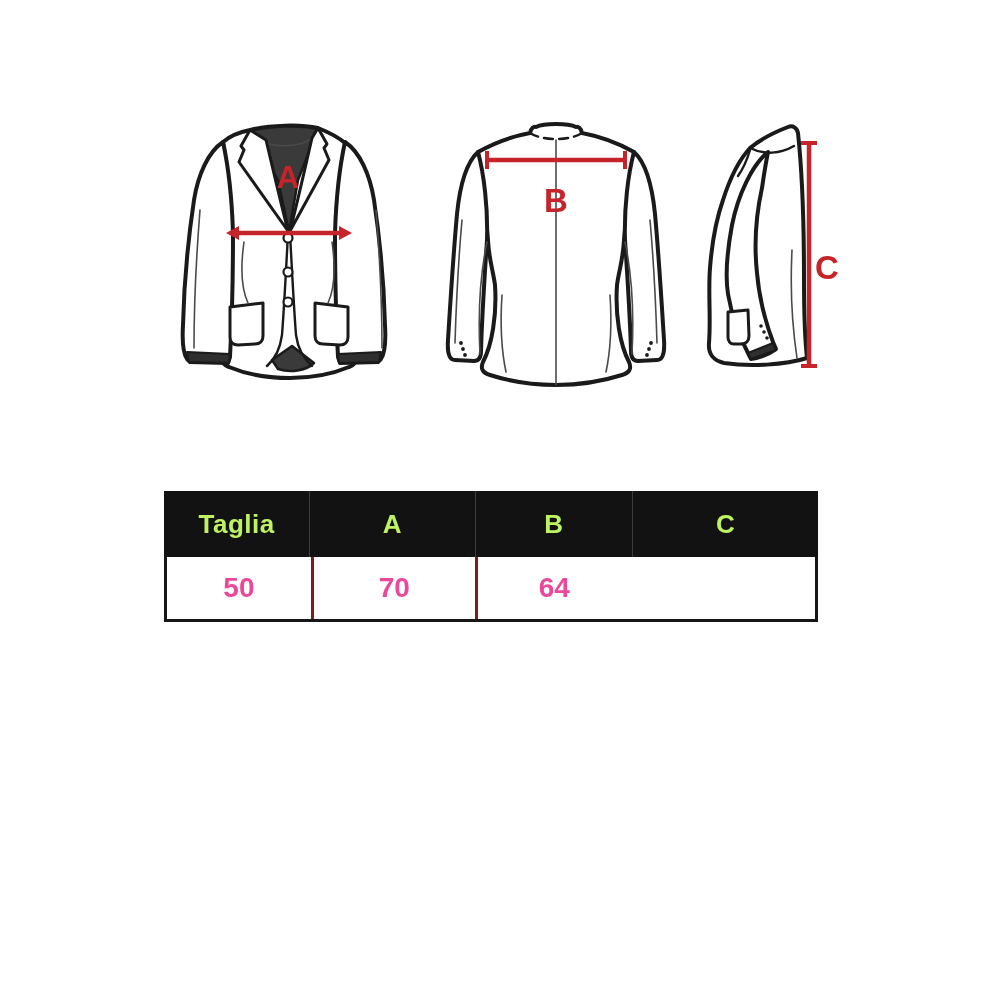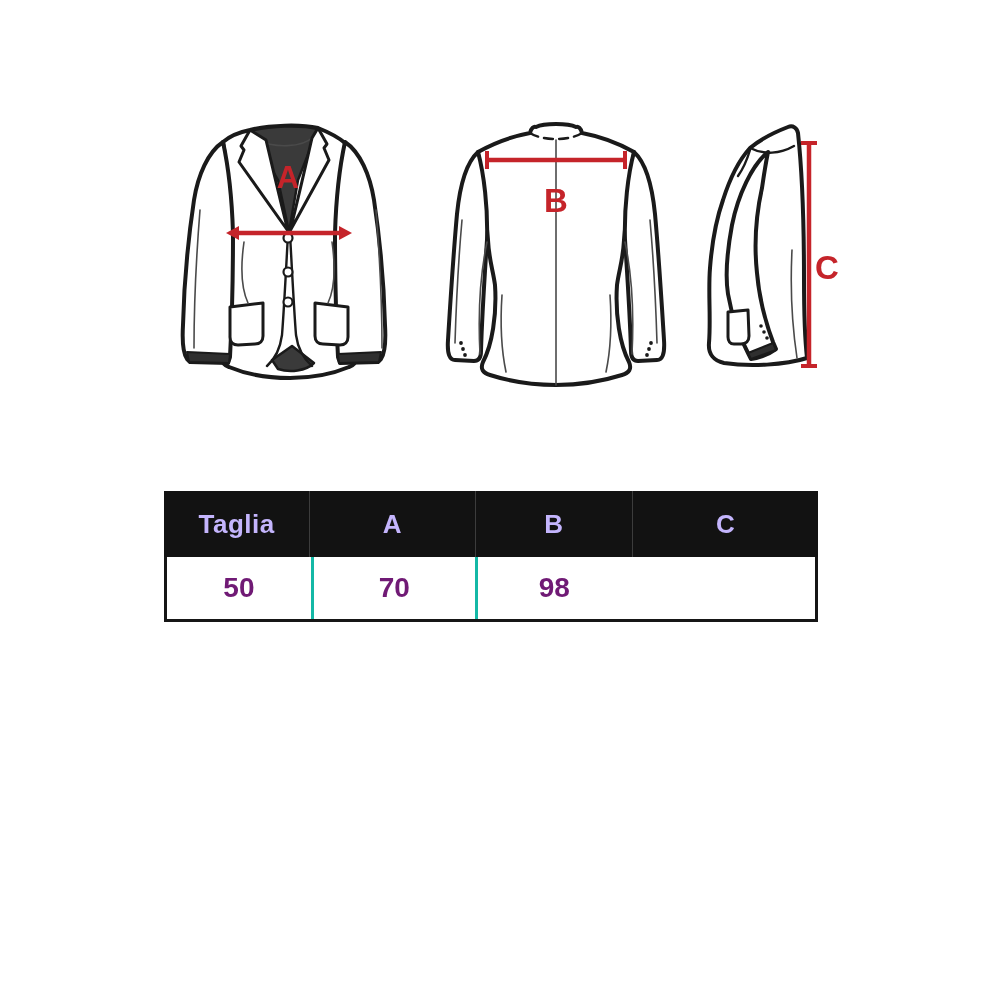--- a/index.html
+++ b/index.html
@@ -9,28 +9,28 @@
   .view{position:absolute;}
   .view-front{left:170px;top:110px;width:240px;height:285px;}
   .view-back{left:430px;top:110px;width:265px;height:285px;}
   .view-side{left:690px;top:110px;width:155px;height:292px;}
 
   .page-title{position:absolute;left:164px;top:404px;width:654px;text-align:center;
               font-size:33px;font-weight:bold;color:#141414;letter-spacing:.3px;}
 
   .size-table{position:absolute;left:164px;top:491px;width:654px;}
   .thead{display:flex;height:66px;background:#121212;}
-  .th{color:#c4b5fd;font-weight:bold;font-size:26px;letter-spacing:.5px;
+  .th{color:#bef264;font-weight:bold;font-size:26px;letter-spacing:.5px;
       display:flex;align-items:center;justify-content:center;}
   .th + .th{border-left:1px solid #3c3c3c;}
   .trow{display:flex;height:65px;background:#ffffff;
         border:3px solid #161616;border-top:none;}
-  .td{font-weight:bold;font-size:28px;color:#701a75;
+  .td{font-weight:bold;font-size:28px;color:#ec4899;
       display:flex;align-items:center;justify-content:center;text-align:right;}
-  .td + .td{border-left:3px solid #14b8a6;}
+  .td + .td{border-left:3px solid #7f1d1d;}
   .col0{width:22.2%;}.col1{width:25.3%;}.col2{width:24.1%;}.col3{width:28.4%;}
 
   
   .ol{fill:#ffffff;stroke:#1a1a1a;stroke-width:4;stroke-linejoin:round;stroke-linecap:round;}
   .ol3{fill:#ffffff;stroke:#1a1a1a;stroke-width:3;stroke-linejoin:round;stroke-linecap:round;}
   .ln{fill:none;stroke:#1a1a1a;stroke-width:2.4;stroke-linecap:round;}
   .thin{fill:none;stroke:#4a4a4a;stroke-width:1.6;stroke-linecap:round;}
   .dk{fill:#3a3a3a;stroke:#1a1a1a;stroke-width:2.5;stroke-linejoin:round;}
   .cuff{fill:#2f2f2f;stroke:#1a1a1a;stroke-width:2;stroke-linejoin:round;}
   .red{stroke:#c5242a;stroke-width:4.5;fill:none;stroke-linecap:butt;}
@@ -160,17 +160,17 @@
   <div class="size-table">
     <div class="thead">
       <div class="th col0">Taglia</div>
       <div class="th col1">A</div>
       <div class="th col2">B</div>
       <div class="th col3">C</div>
     </div>
     <div class="trow">
       <div class="td col0">50</div>
       <div class="td col1">70</div>
-      <div class="td col2">98</div>
+      <div class="td col2">64</div>
     </div>
   </div>
 
 </div>
 
 </body></html>

